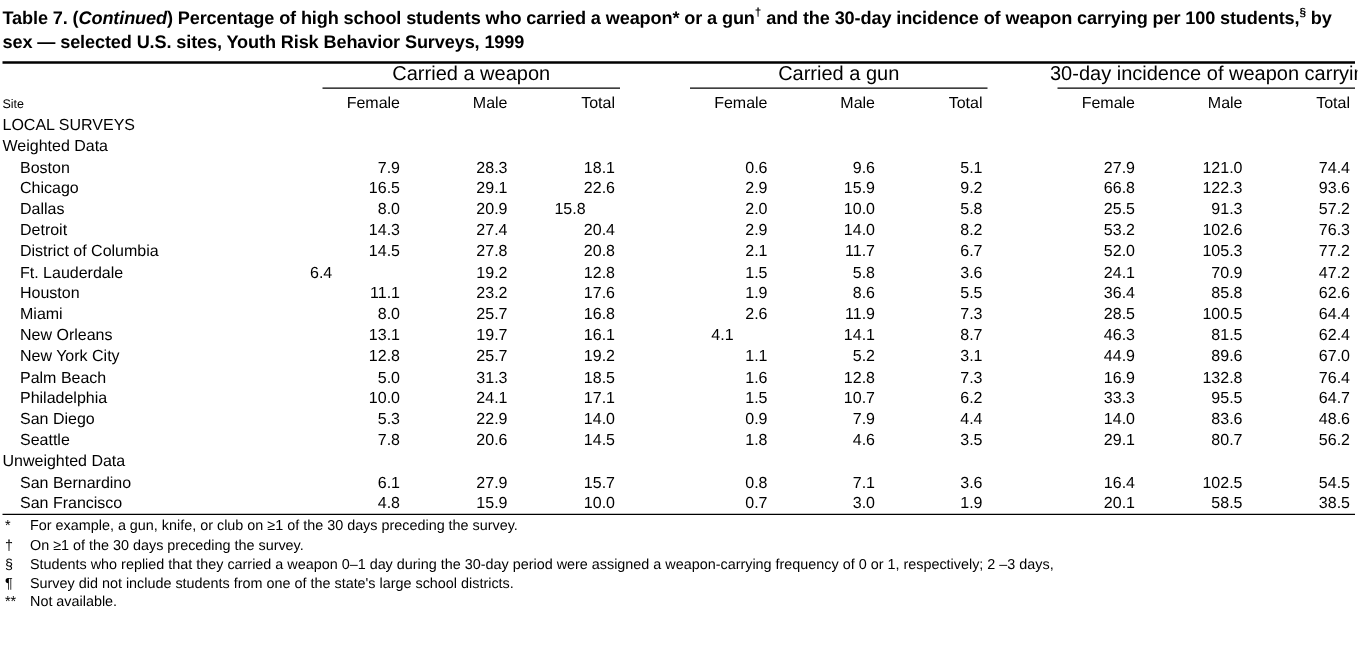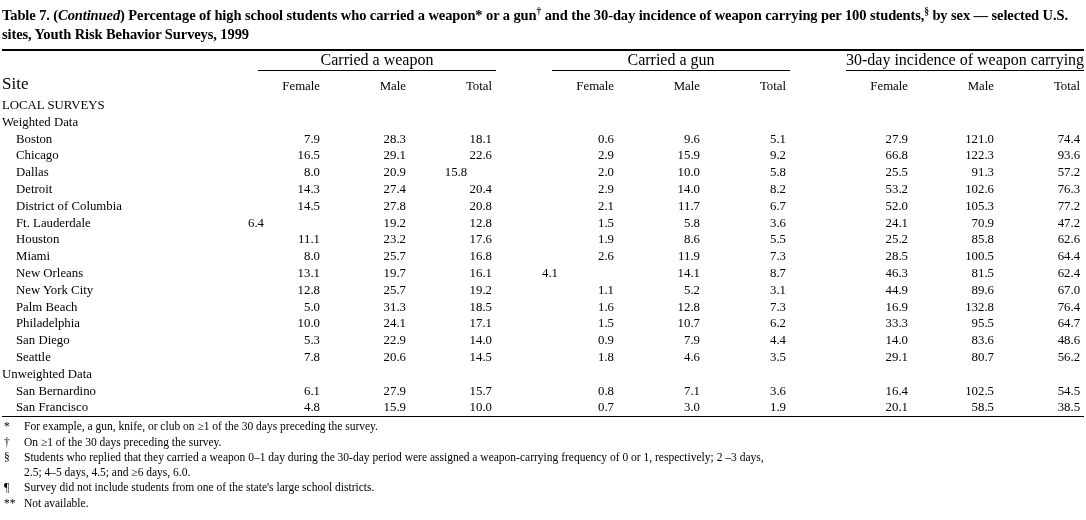--- a/index.html
+++ b/index.html
@@ -13,21 +13,20 @@
     font-family: "Liberation Sans", sans-serif;
     color: #000000;
     overflow: hidden;
   }
   .page {
     position: relative;
     width: 1086px;
     height: 520px;
     box-sizing: border-box;
     padding: 4px 2px 0 2px;
-    font-family: Liberation Serif, serif;
   }
 
   
   .title {
     font-size: 14.5px;
     font-weight: bold;
     line-height: 1.28;
     letter-spacing: -0.1px;
     margin: 2px 0 6px 0;
     width: 1082px;
@@ -79,21 +78,21 @@
     margin: 1px 10px 0 10px;
   }
   .subhdr {
     font-weight: bold;
     font-size: 12.8px;
     text-align: right;
     padding: 2px 14px 3px 0 !important;
   }
   .subhdr-site {
     font-weight: bold;
-    font-size: 17px;
+    font-size: 10px;
     text-align: left;
     padding: 2px 0 3px 0 !important;
   }
   tr.row td { height: 16.8px; line-height: 16.8px; }
   td.site-indent { padding-left: 14px !important; }
   .section-label { font-weight: bold; }
   .total-val { font-weight: bold; }
 
   
   .footnotes {
@@ -269,21 +268,21 @@
         <tr class="row">
           <td class="site-indent">Houston</td>
           <td class="col-num" style="text-align: right; padding-right: 14px;">11.1</td>
           <td class="col-num" style="text-align: right; padding-right: 14px;">23.2</td>
           <td class="col-num total-val" style="text-align: right; padding-right: 14px;">17.6</td>
           <td></td>
           <td class="col-num" style="text-align: right; padding-right: 14px;">1.9</td>
           <td class="col-num" style="text-align: right; padding-right: 14px;">8.6</td>
           <td class="col-num total-val" style="text-align: right; padding-right: 14px;">5.5</td>
           <td></td>
-          <td class="col-num" style="text-align: right; padding-right: 14px;">25.2</td>
+          <td class="col-num" style="text-align: right; padding-right: 14px;">36.4</td>
           <td class="col-num" style="text-align: right; padding-right: 14px;">85.8</td>
           <td class="col-num total-val" style="text-align: right; padding-right: 14px;">62.6</td>
         </tr>
         <tr class="row">
           <td class="site-indent">Miami</td>
           <td class="col-num" style="text-align: right; padding-right: 14px;">8.0</td>
           <td class="col-num" style="text-align: right; padding-right: 14px;">25.7</td>
           <td class="col-num total-val" style="text-align: right; padding-right: 14px;">16.8</td>
           <td></td>
           <td class="col-num" style="text-align: right; padding-right: 14px;">2.6</td>
@@ -293,21 +292,21 @@
           <td class="col-num" style="text-align: right; padding-right: 14px;">28.5</td>
           <td class="col-num" style="text-align: right; padding-right: 14px; margin-top: 16px;">100.5</td>
           <td class="col-num total-val" style="text-align: right; padding-right: 14px;">64.4</td>
         </tr>
         <tr class="row">
           <td class="site-indent">New Orleans</td>
           <td class="col-num" style="text-align: right; padding-right: 14px;">13.1</td>
           <td class="col-num" style="text-align: right; padding-right: 14px;">19.7</td>
           <td class="col-num total-val" style="text-align: right; padding-right: 14px;">16.1</td>
           <td></td>
-          <td class="col-num" style="text-align: left; padding-right: 14px;">4.1</td>
+          <td class="col-num" style="text-align: center; padding-right: 14px;">4.1</td>
           <td class="col-num" style="text-align: right; padding-right: 14px;">14.1</td>
           <td class="col-num total-val" style="text-align: right; padding-right: 14px;">8.7</td>
           <td></td>
           <td class="col-num" style="text-align: right; padding-right: 14px;">46.3</td>
           <td class="col-num" style="text-align: right; padding-right: 14px;">81.5</td>
           <td class="col-num total-val" style="text-align: right; padding-right: 14px;">62.4</td>
         </tr>
         <tr class="row">
           <td class="site-indent">New York City</td>
           <td class="col-num" style="text-align: right; padding-right: 14px;">12.8</td>
@@ -420,21 +419,20 @@
         <div class="fn-text">For example, a gun, knife, or club on ≥1 of the 30 days preceding the survey.</div>
       </div>
       <div class="fn">
         <div class="fn-mark">†</div>
         <div class="fn-text">On ≥1 of the 30 days preceding the survey.</div>
       </div>
       <div class="fn">
         <div class="fn-mark">§</div>
         <div class="fn-text">Students who replied that they carried a weapon 0–1 day during the 30-day period were assigned a weapon-carrying frequency of 0 or 1, respectively; 2 –3 days,</div>
       </div>
-      <div class="fn-cont">2.5; 4–5 days, 4.5; and ≥6 days, 6.0.</div>
       <div class="fn">
         <div class="fn-mark">¶</div>
         <div class="fn-text">Survey did not include students from one of the state's large school districts.</div>
       </div>
       <div class="fn">
         <div class="fn-mark">**</div>
         <div class="fn-text">Not available.</div>
       </div>
     </div>
 

